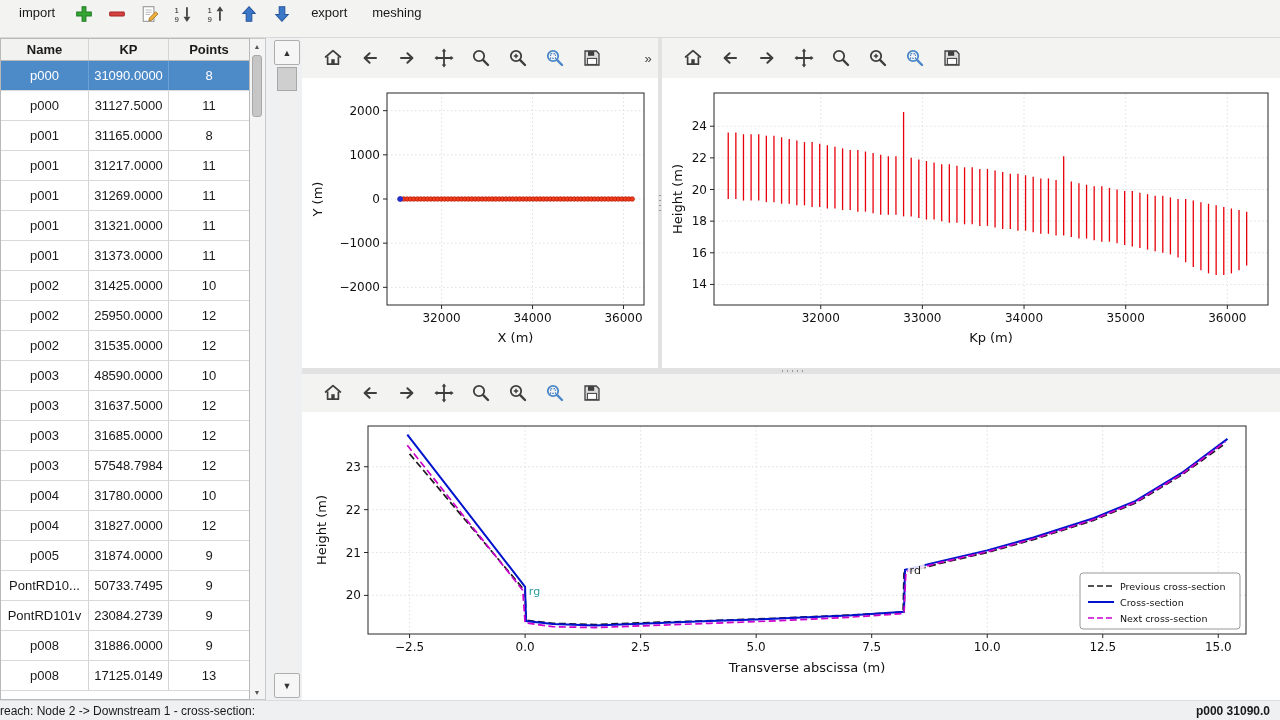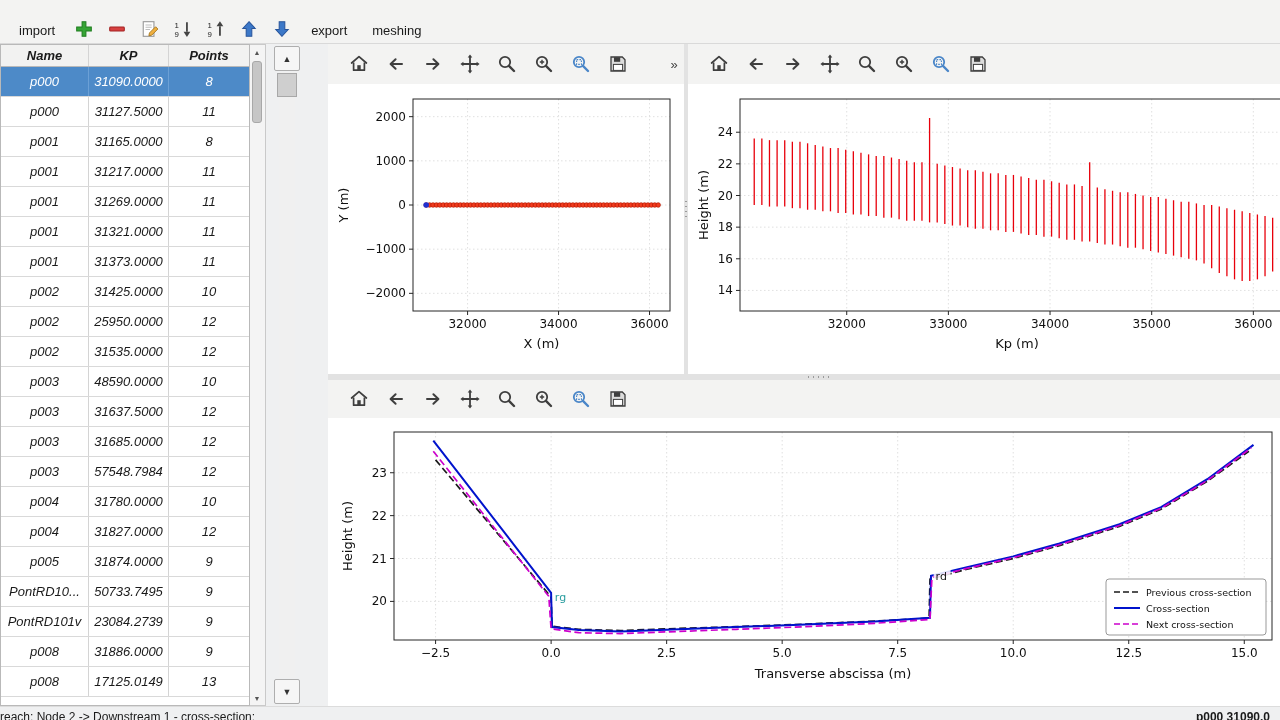--- a/index.html
+++ b/index.html
@@ -5,35 +5,35 @@
   * { box-sizing: border-box; }
   html,body { margin:0; padding:0; }
   body {
     width:1280px; height:720px; overflow:hidden;
     font-family:"Liberation Sans", sans-serif;
     background:#eff0f1; color:#1a1a1a;
     -webkit-font-smoothing:antialiased;
   }
   
   .main-toolbar {
-    height:44px; background:#f3f3f2; border-bottom:1px solid #d9d9d9;
-    display:flex; align-items:flex-end; padding:0 8px; gap:3px;
+    height:38px; background:#f3f3f2; border-bottom:1px solid #d9d9d9;
+    display:flex; align-items:flex-start; padding:0 8px; gap:3px;
   }
   .tb-text {
     border:none; background:transparent; font:13px "Liberation Sans", sans-serif;
     padding:5px 11px; color:#1a1a1a; cursor:default;
   }
   .tb-icon {
     width:30px; height:28px; border:none; background:transparent;
     display:flex; align-items:center; justify-content:center; padding:0;
   }
   .tb-icon svg { display:block; }
   
   .main { display:flex; height:662px; }
-  .left-panel { width:328px; flex:none; position:relative; background:#eff0f1;font-style:italic; }
+  .left-panel { width:302px; flex:none; position:relative; background:#eff0f1; }
   .xs-table {
     position:absolute; left:0; top:0; width:250px; height:662px;
     background:#fff; border:1px solid #b9b9b9; font-size:13px; overflow:hidden;
   }
   .xs-header { display:flex; height:22px; background:#f2f2f1; border-bottom:1px solid #b9b9b9; font-weight:bold; }
   .xs-header .xs-cell { line-height:22px; }
   .xs-cell {
     text-align:center; border-right:1px solid #d4d4d4;
     overflow:hidden; text-overflow:ellipsis; white-space:nowrap; padding:0 2px;
   }

